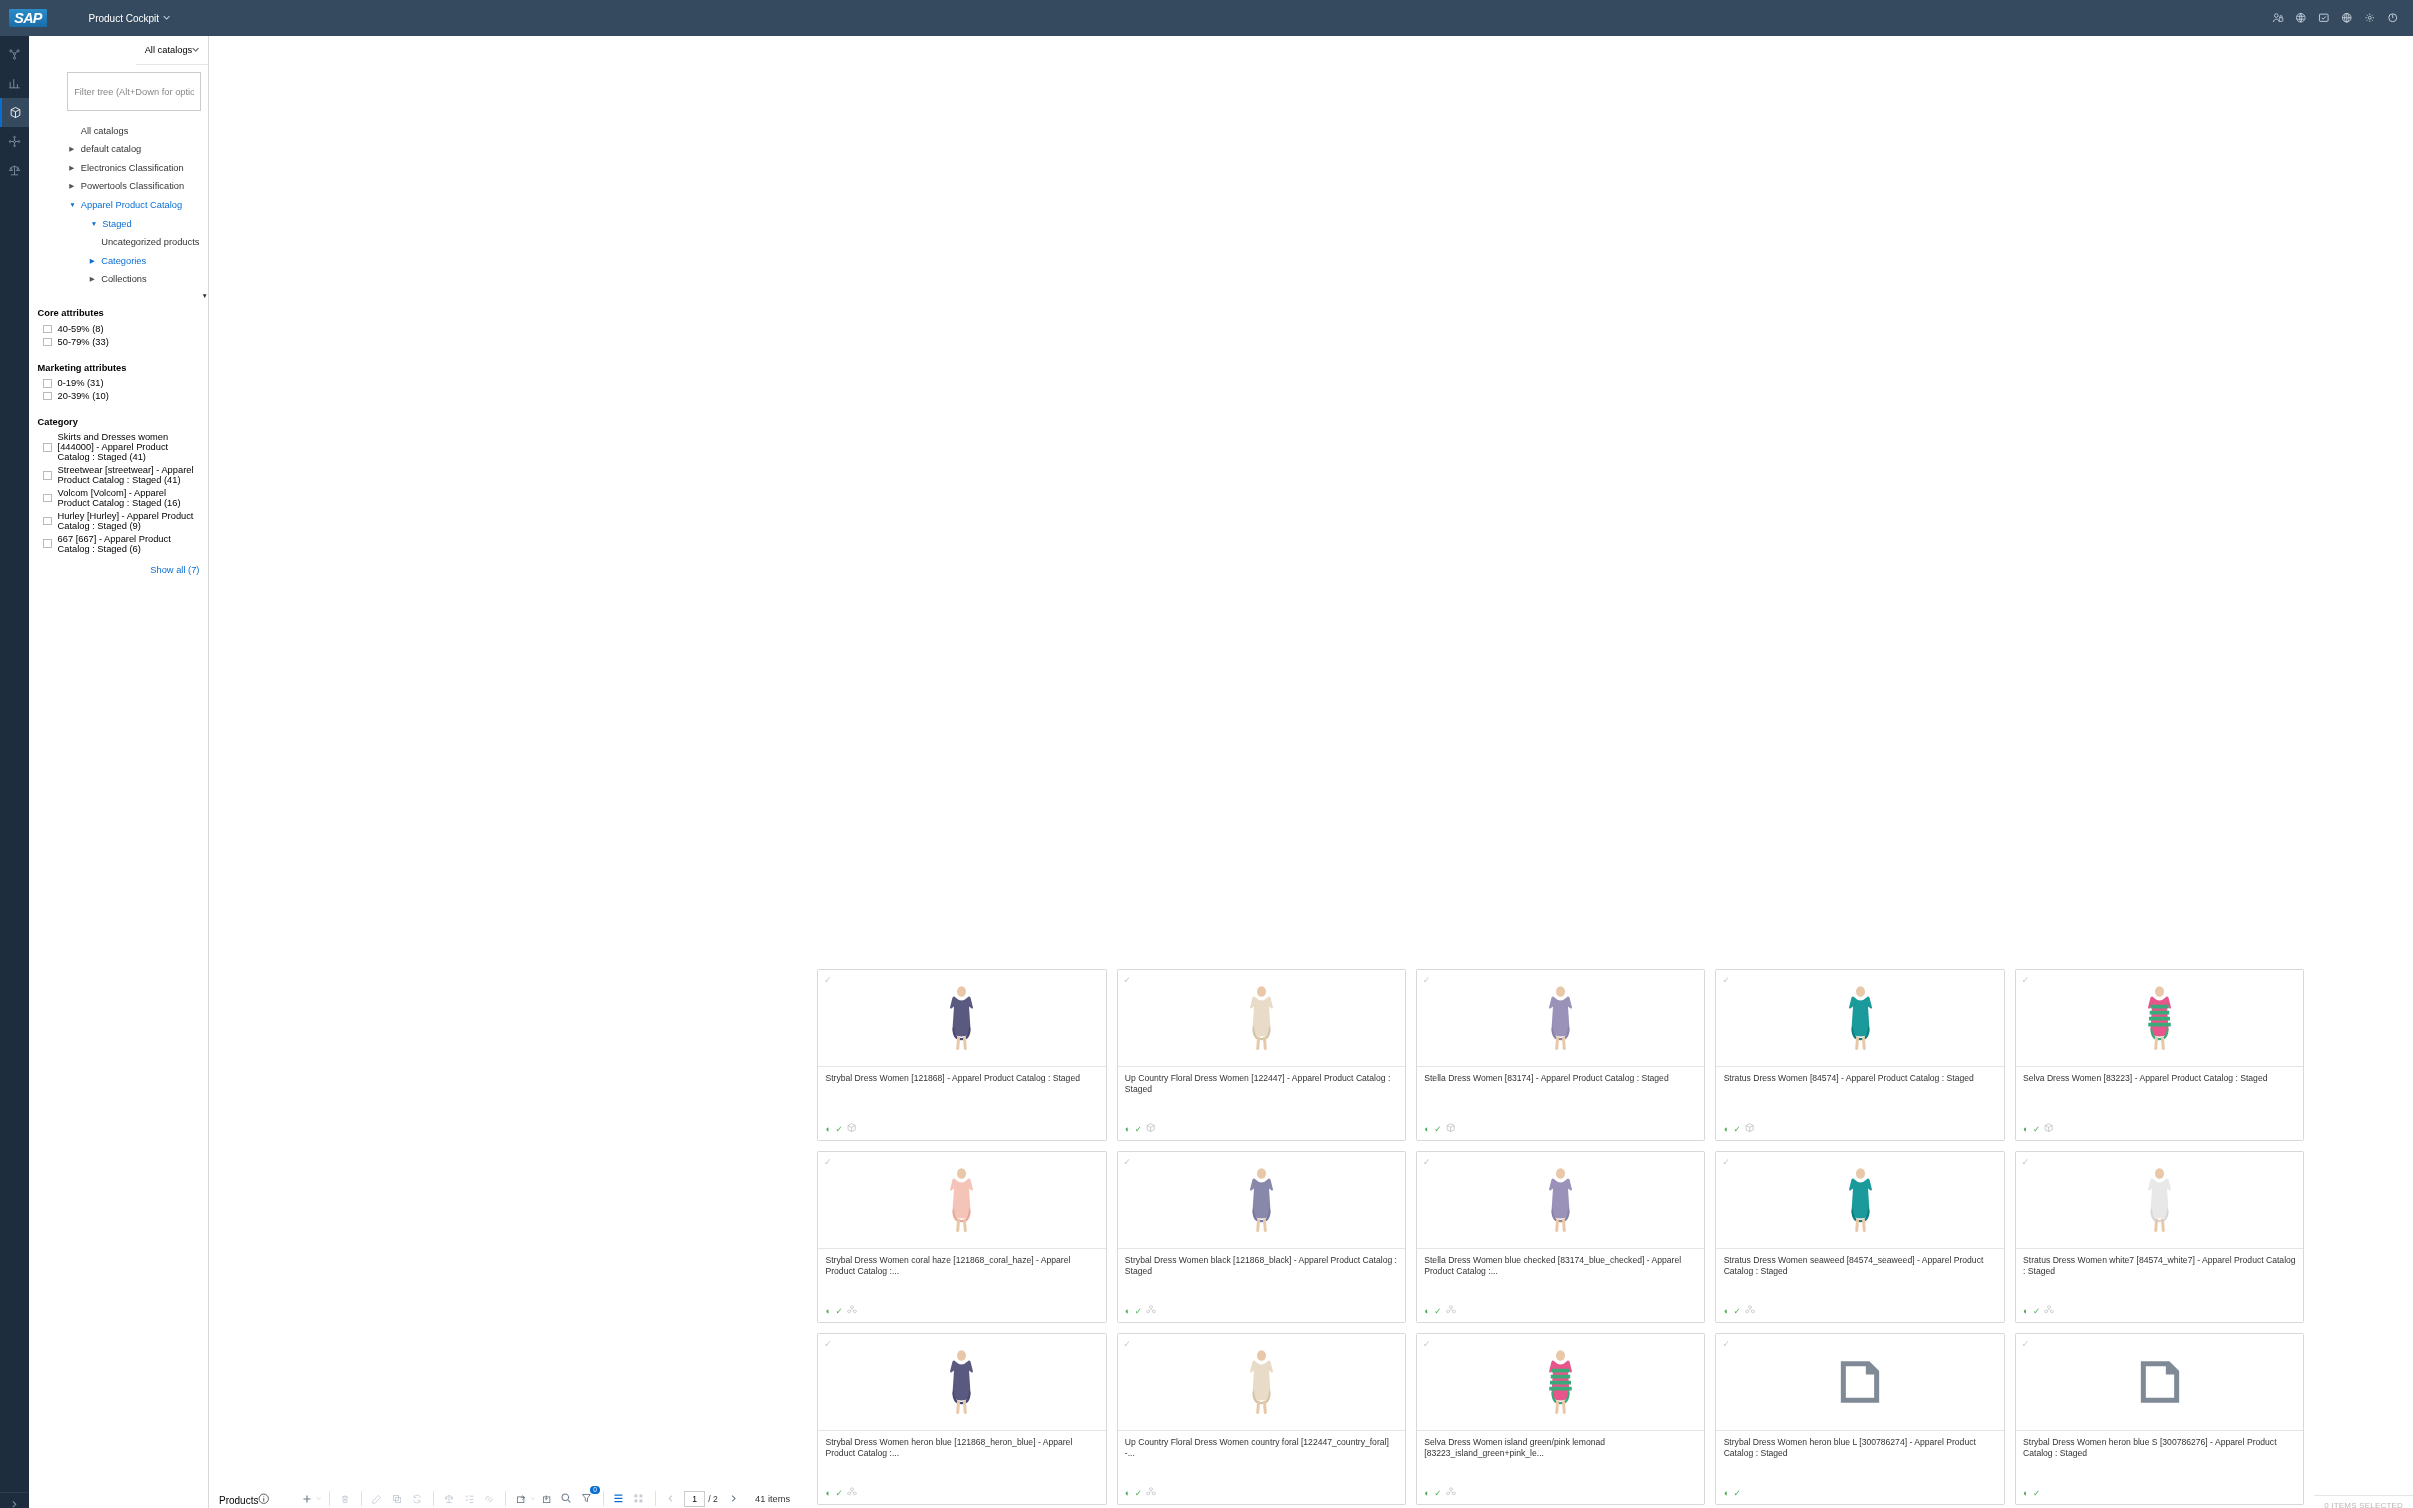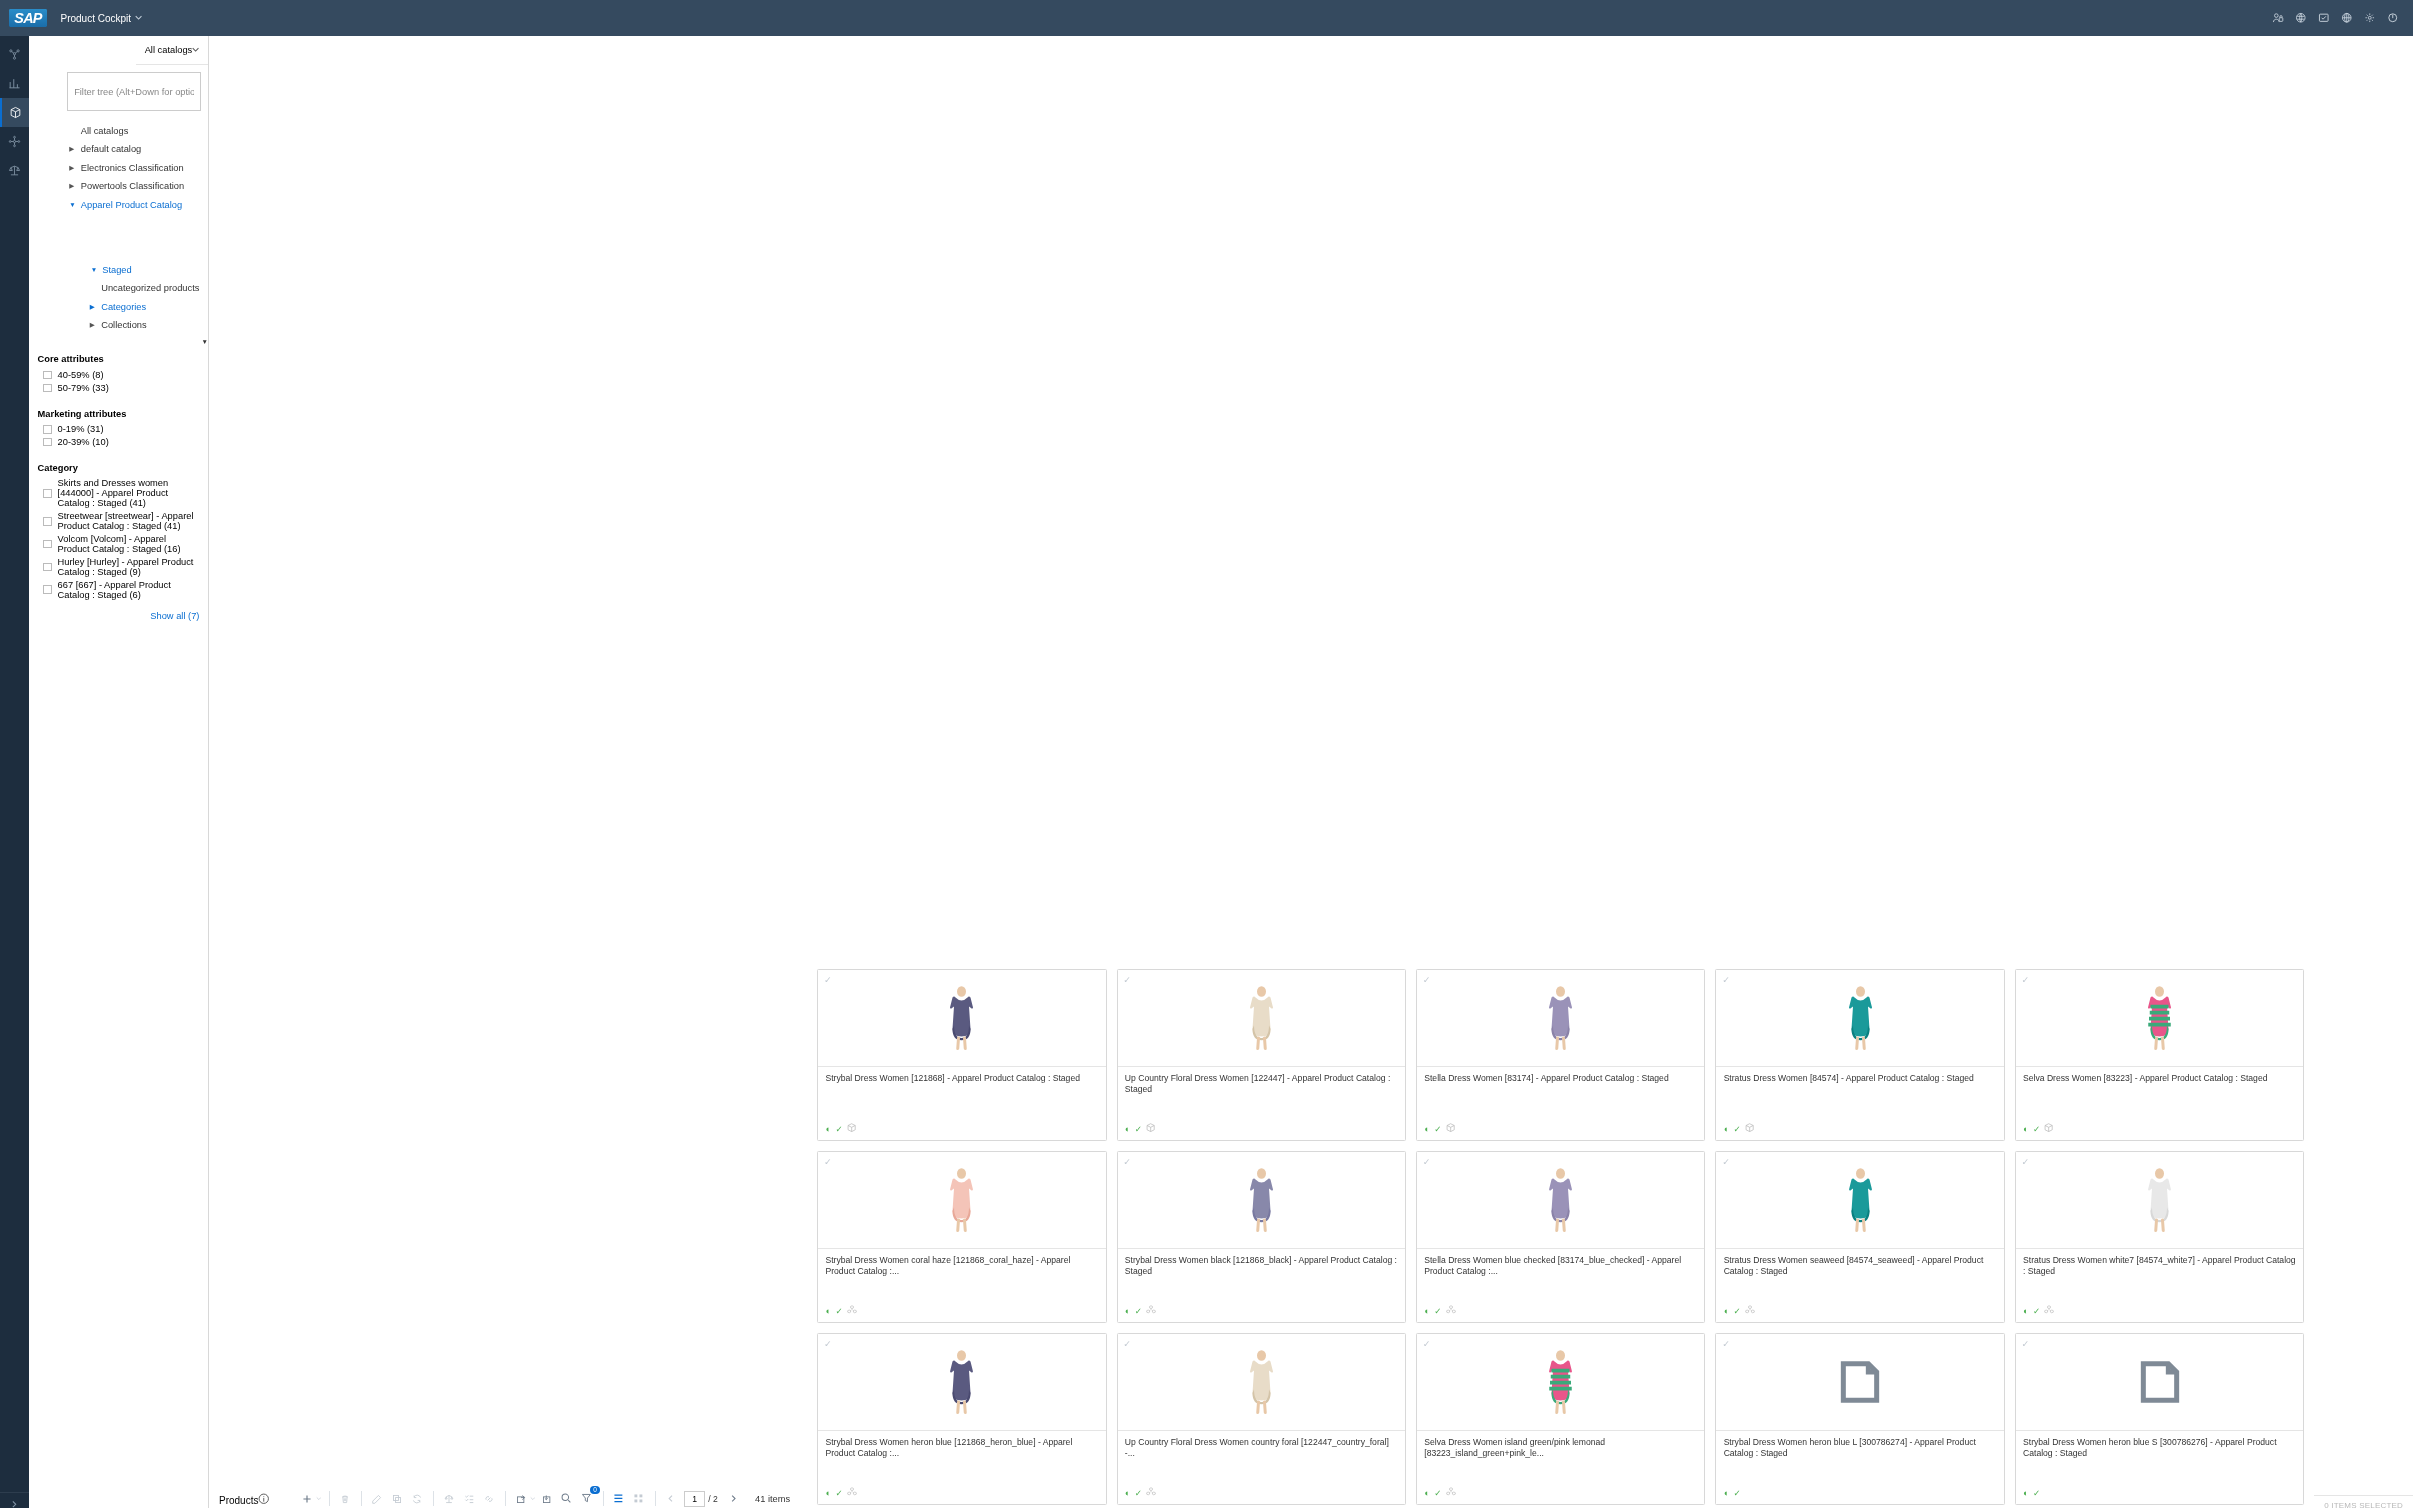--- a/index.html
+++ b/index.html
@@ -2,21 +2,21 @@
 <html style="font-size:11.5px"><head>
 <meta charset="utf-8">
 <style>
 * { margin: 0; padding: 0; box-sizing: border-box; font-family: -apple-system, BlinkMacSystemFont, "Segoe UI", Arial, sans-serif; }
 body { background: #fff; overflow: hidden; }
 
 
 .topbar { background: #354a5f; height: 36px; display: flex; align-items: center; padding: 0 8.6px; color: #fff; }
 .logo { font-weight: 900; font-size: 14.4px; letter-spacing: -0.7px; margin-right: 13px; }
 .logo-sap { background: linear-gradient(180deg,#2a8dc9,#1a6da9); padding: 1.4px 5.7px; font-style: italic; border-radius:1.4px;}
-.app-title { font-size: 10px; display: flex; align-items: center; cursor: pointer; }
+.app-title { font-size: 10px; display: flex; align-items: center; cursor: pointer; margin-left: 28px; }
 .app-title svg { margin-left: 4.3px; }
 .topbar-spacer { flex: 1; }
 .topbar-btn { width: 23px; height: 23px; display: flex; align-items: center; justify-content: center; cursor: pointer; color: #c9d4de; }
 
 
 .shell { display: flex; height: calc(100vh - 29px); }
 
 
 .iconbar { width: 29px; background: #1d2d3e; display: flex; flex-direction: column; align-items: center; padding-top: 4.3px; position: relative;}
 .iconbar-btn { width: 29px; height: 29px; display:flex; align-items:center; justify-content:center; cursor:pointer; color:#7f92a4;}
@@ -26,21 +26,21 @@
 
 
 .leftpanel { width: 180px; border-right: 0.7px solid #d8d8d8; display:flex; flex-direction:column; background:#fff;align-items:flex-end;}
 .catalog-select { height: 29px; border-bottom: 0.7px solid #e5e5e5; display:flex; align-items:center; padding: 0 8.6px; cursor:pointer; font-size:9.3px;}
 .catalog-select svg { margin-left:auto; }
 .filter-wrap { padding: 7.2px; }
 .filter-input { width:100%; height: 39px; border:0.7px solid #ccc; padding: 0 5.7px; font-size: 9.3px; color:#333;}
 .filter-input::placeholder { color:#888; }
 .tree { padding: 2.9px 0; font-size: 9.3px; overflow-y:auto;}
 .tree-item { display:flex; align-items:center; padding: 4.3px 8.6px; cursor:pointer; color:#333;}
-.tree-item.depth1 { padding-left: 30px; margin-top: 46px; }
+.tree-item.depth1 { padding-left: 30px; }
 .tree-item.depth2 { padding-left: 29px; }
 .tree-arrow { width:7.2px; margin-right:4.3px; color:#555; font-size:6.5px;}
 .tree-item.active { color:#0a6ed1; }
 .tree-item.active .tree-arrow { color:#0a6ed1;}
 .tree-caret-down { text-align:center; font-size:6.5px; color:#333; padding-left: 115px; cursor:pointer;}
 .facet-section { padding: 4.3px 8.6px; }
 .facet-title { font-size:9.3px; font-weight:700; margin: 5.7px 0 4.3px; }
 .facet-item { display:flex; align-items:center; font-size:9.3px; padding:1.4px 0 1.4px 5.7px; cursor:pointer;}
 .facet-check { width:8.6px; height:8.6px; border:0.7px solid #bbb; margin-right:5.7px; flex-shrink:0;}
 .showall { color:#0a6ed1; font-size:9.3px; padding: 5.7px 8.6px; cursor:pointer;}

